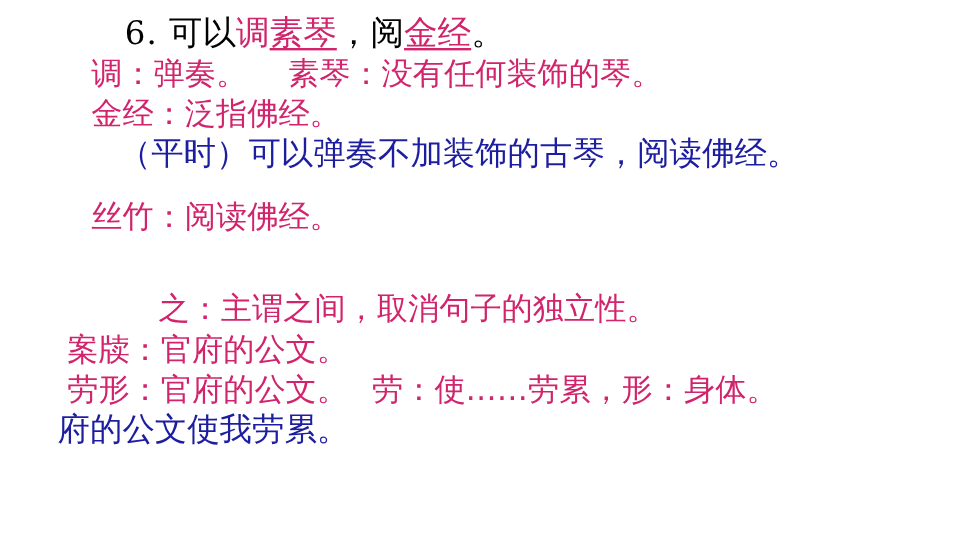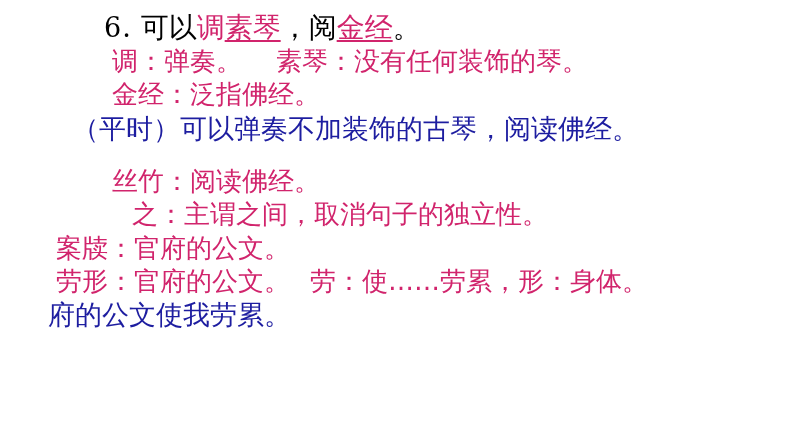--- a/index.html
+++ b/index.html
@@ -41,31 +41,31 @@
     font-family: "DejaVu Serif", "Liberation Serif", serif;
     font-size: 27px;
     letter-spacing: 1px;
   }
 
   
   .gloss {
     color: #D1246C;
     font-size: 26px;
     line-height: 1.28;
-    padding-left: 112px;
+    padding-left: 76px;
   }
-  .gloss.indent-2 { padding-left: 132px; }
+  .gloss.indent-2 { padding-left: 132px; margin-top: 44px; }
   .gloss.indent-3 { padding-left: 56px; }
 
   
   .trans {
     color: #1D1DA0;
     font-size: 27px;
     line-height: 1.28;
-    padding-left: 72px;
+    padding-left: 99px;
   }
   .trans.hang { padding-left: 48px; }
   .trans.first-indent { padding-left: 160px; }
 
   
   .hl {
     color: #D1246C;
   }
   .hl-u {
     color: #D1246C;

